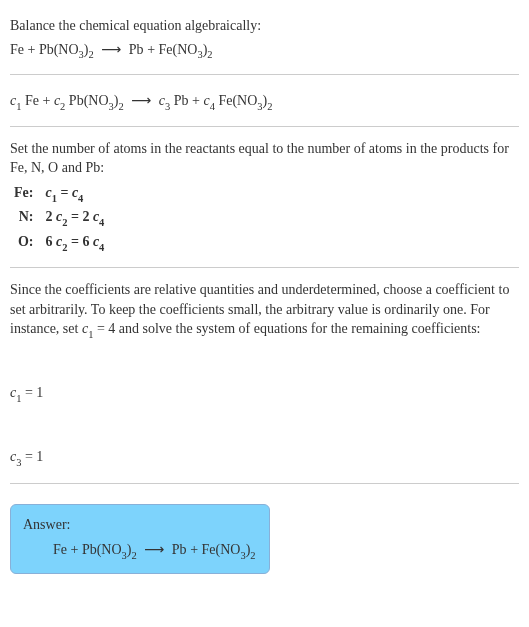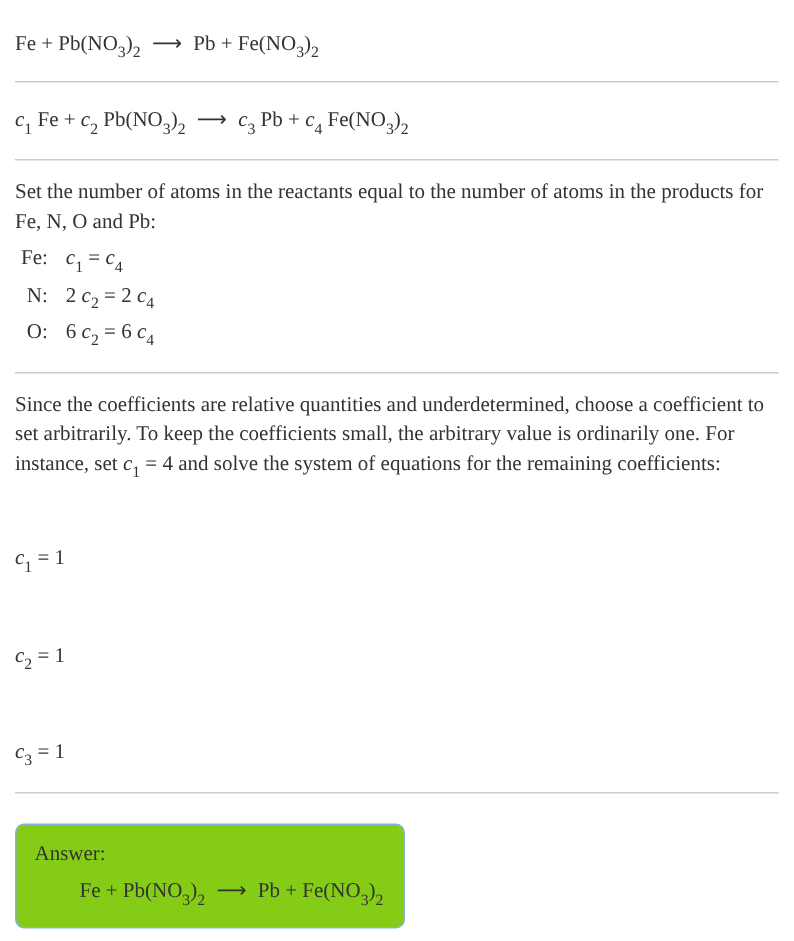--- a/index.html
+++ b/index.html
@@ -27,35 +27,36 @@
     .equation-block {
       margin-top: 4px;
     }
     .atom-table {
       margin-top: 4px;
       border-collapse: collapse;
     }
     .atom-table td {
       padding: 1px 4px;
       vertical-align: top;
+      font-weight: bold;
     }
     .atom-table td:first-child {
       text-align: right;
       padding-right: 8px;
     }
     .coeff-list {
       margin-top: 4px;
     }
     .coeff-list div {
       padding: 1px 0;
       margin-top: 40px;
     }
     .answer-box {
       border: 1px solid #88b0d8;
-      background: #84cc16;
+      background: #7dd3fc;
       border-radius: 6px;
       padding: 10px 12px;
       margin-top: 8px;
       display: inline-block;
       min-width: 260px;
     }
     .answer-label {
       margin-bottom: 6px;
     }
     .answer-eq {
@@ -71,20 +72,21 @@
       font-style: italic;
     }
     .arrow {
       padding: 0 4px;
     }
   </style>
 </head>
 <body>
 
 <div class="section">
+  <div>Balance the chemical equation algebraically:</div>
   <div class="equation-block">
     <span>Fe</span><span> + </span><span>Pb(NO</span><span class="sub">3</span><span>)</span><span class="sub">2</span><span class="arrow"> ⟶ </span><span>Pb</span><span> + </span><span>Fe(NO</span><span class="sub">3</span><span>)</span><span class="sub">2</span>
   </div>
 </div>
 
 <hr class="divider">
 
 <div class="section">
   <div class="equation-block">
     <span class="ital">c</span><span class="sub">1</span><span> Fe + </span><span class="ital">c</span><span class="sub">2</span><span> Pb(NO</span><span class="sub">3</span><span>)</span><span class="sub">2</span><span class="arrow"> ⟶ </span><span class="ital">c</span><span class="sub">3</span><span> Pb + </span><span class="ital">c</span><span class="sub">4</span><span> Fe(NO</span><span class="sub">3</span><span>)</span><span class="sub">2</span>
@@ -114,21 +116,20 @@
 </div>
 
 <hr class="divider">
 
 <div class="section">
   <div>
     <span>Since the coefficients are relative quantities and underdetermined, choose a coefficient to set arbitrarily. To keep the coefficients small, the arbitrary value is ordinarily one. For instance, set </span><span class="ital">c</span><span class="sub">1</span><span> = 4 and solve the system of equations for the remaining coefficients:</span>
   </div>
   <div class="coeff-list" id="solution-rows">
       <div><span class="ital">c</span><span class="sub">1</span> = 1</div>
-      <div><span class="ital">c</span><span class="sub">2</span> = 1</div>
       <div><span class="ital">c</span><span class="sub">3</span> = 1</div>
     </div>
 </div>
 
 <hr class="divider">
 
 <div class="section">
   <div class="answer-box">
     <div class="answer-label">Answer:</div>
     <div class="answer-eq">

